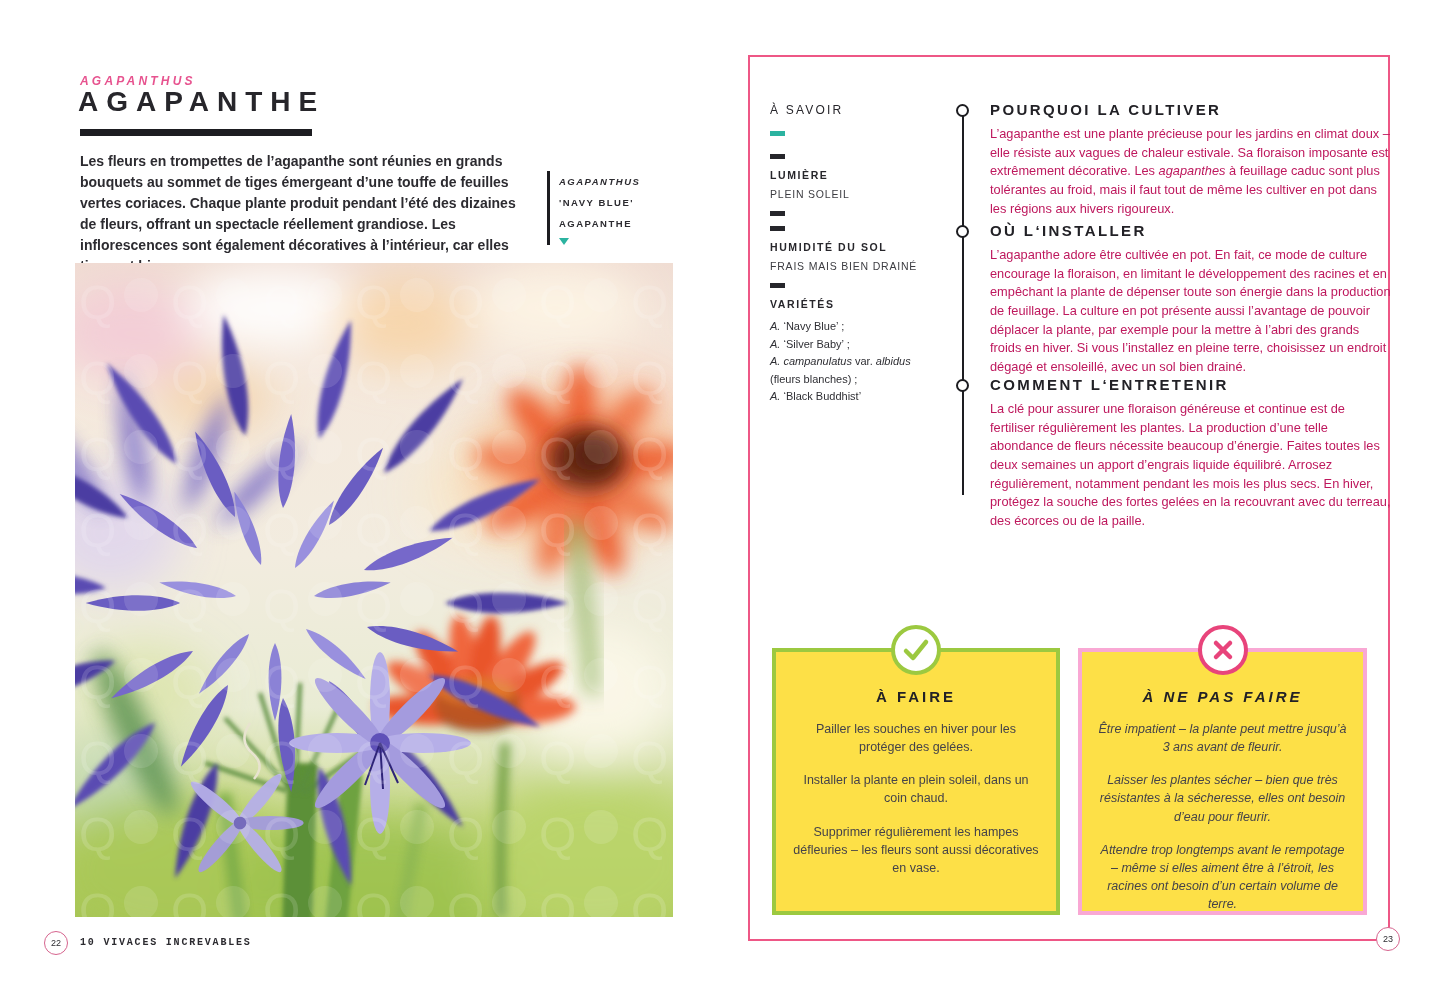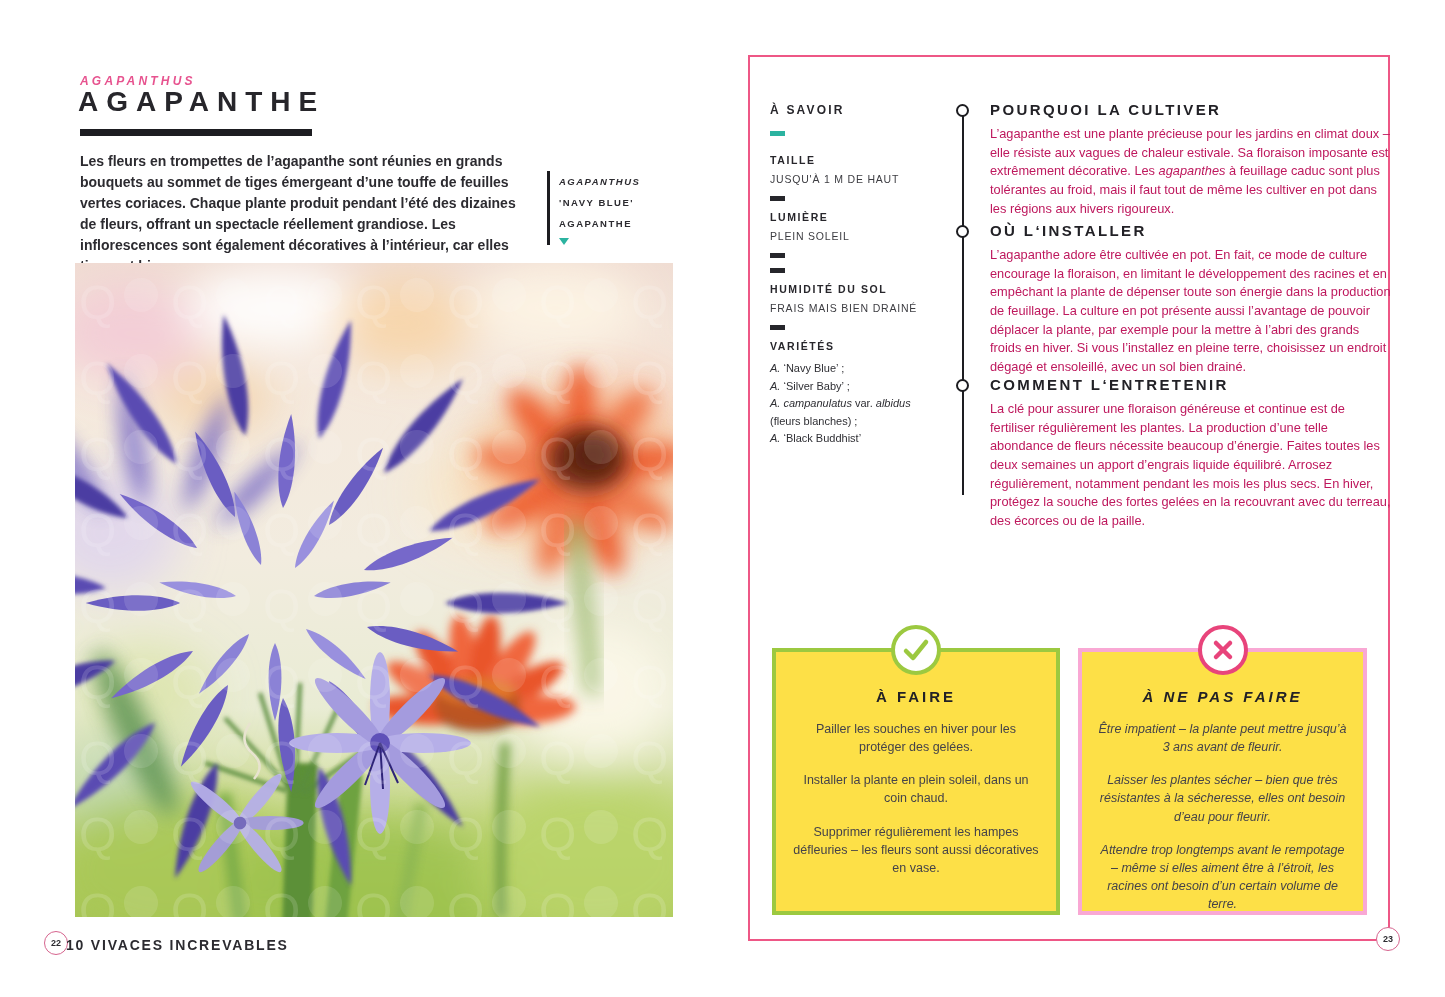--- a/index.html
+++ b/index.html
@@ -14,27 +14,27 @@
   .title{left:78px;top:86px;font-size:28px;font-weight:bold;letter-spacing:8px;color:#27262b;}
   .title-bar{left:80px;top:129px;width:232px;height:7px;background:#1d1d21;}
   .intro{left:80px;top:151px;width:442px;font-size:14px;line-height:21px;font-weight:bold;color:#2c2b30;}
   .photo-caption{left:547px;top:171px;border-left:3px solid #1c1c20;padding-left:9px;
                  font-size:9.5px;font-weight:bold;letter-spacing:1.5px;line-height:21px;color:#2c2b30;}
   .caption-arrow{width:0;height:0;border-left:5px solid transparent;border-right:5px solid transparent;
                  border-top:7px solid #2bb3a0;margin-top:4px;}
   .photo{left:75px;top:263px;width:598px;height:654px;overflow:hidden;background:#efe6d8;}
   .footer-left{left:44px;top:931px;}
   .page-circle{width:22px;height:22px;border:1.5px solid #d6648e;border-radius:50%;background:#fff;
-               display:flex;align-items:center;justify-content:center;font-size:9px;font-weight:bold;color:#2c2b30;text-align:center;}
-  .book-title{left:66px;top:937px;font-size:14px;font-weight:bold;letter-spacing:1.8px;color:#2c2b30;}
+               display:flex;align-items:center;justify-content:center;font-size:9px;font-weight:normal;color:#2c2b30;text-align:center;}
+  .book-title{left:80px;top:937px;font-size:10px;font-weight:bold;letter-spacing:1.8px;color:#2c2b30;font-family:Liberation Mono, monospace;}
 
   
   .frame{left:748px;top:55px;width:642px;height:886px;border:2px solid #ee5786;box-sizing:border-box;}
   .infobox{left:20px;top:46px;width:192px;}
-  .infobox-heading{font-size:12px;font-weight:bold;letter-spacing:2.2px;color:#27262b;}
+  .infobox-heading{font-size:12px;font-weight:normal;letter-spacing:2.2px;color:#27262b;}
   .teal-dash{width:15px;height:5px;background:#2bb3a0;margin:14px 0 18px 0;}
   .dark-dash{width:15px;height:5px;background:#26262b;margin:9px 0 10px 0;}
   .info-label{font-size:10.5px;font-weight:bold;letter-spacing:1.6px;color:#27262b;margin-bottom:5px;}
   .info-value{font-size:10.5px;letter-spacing:0.8px;line-height:16px;color:#3c3c41;white-space:pre-line;}
   .varieties{margin-top:8px;font-size:11px;line-height:17.5px;color:#2f2f34;}
 
   .timeline-line{left:212px;top:50px;width:2px;height:388px;background:#1d1d21;}
   .timeline-dot{width:9px;height:9px;border:2px solid #1d1d21;border-radius:50%;background:#fff;left:206px;}
   .section{left:240px;width:402px;}
   .section-head{font-size:15px;font-weight:bold;letter-spacing:2.4px;color:#222126;}
@@ -251,24 +251,20 @@
     <div class="page-circle">22</div>
   </div>
   <div class="abs book-title">10 VIVACES INCREVABLES</div>
 
   <div class="abs frame">
 
     <div class="abs infobox">
       <div class="infobox-heading">À SAVOIR</div>
       <div class="teal-dash"></div>
 
-      <div>
-        <div class="info-label">TAILLE</div>
-        <div class="info-value">JUSQU'À 1 M DE HAUT</div>
-      </div>
       <div class="dark-dash"></div>
 
       <div>
         <div class="info-label">LUMIÈRE</div>
         <div class="info-value">PLEIN SOLEIL</div>
       </div>
       <div class="dark-dash"></div>
 
       <div class="dark-dash"></div>
 

